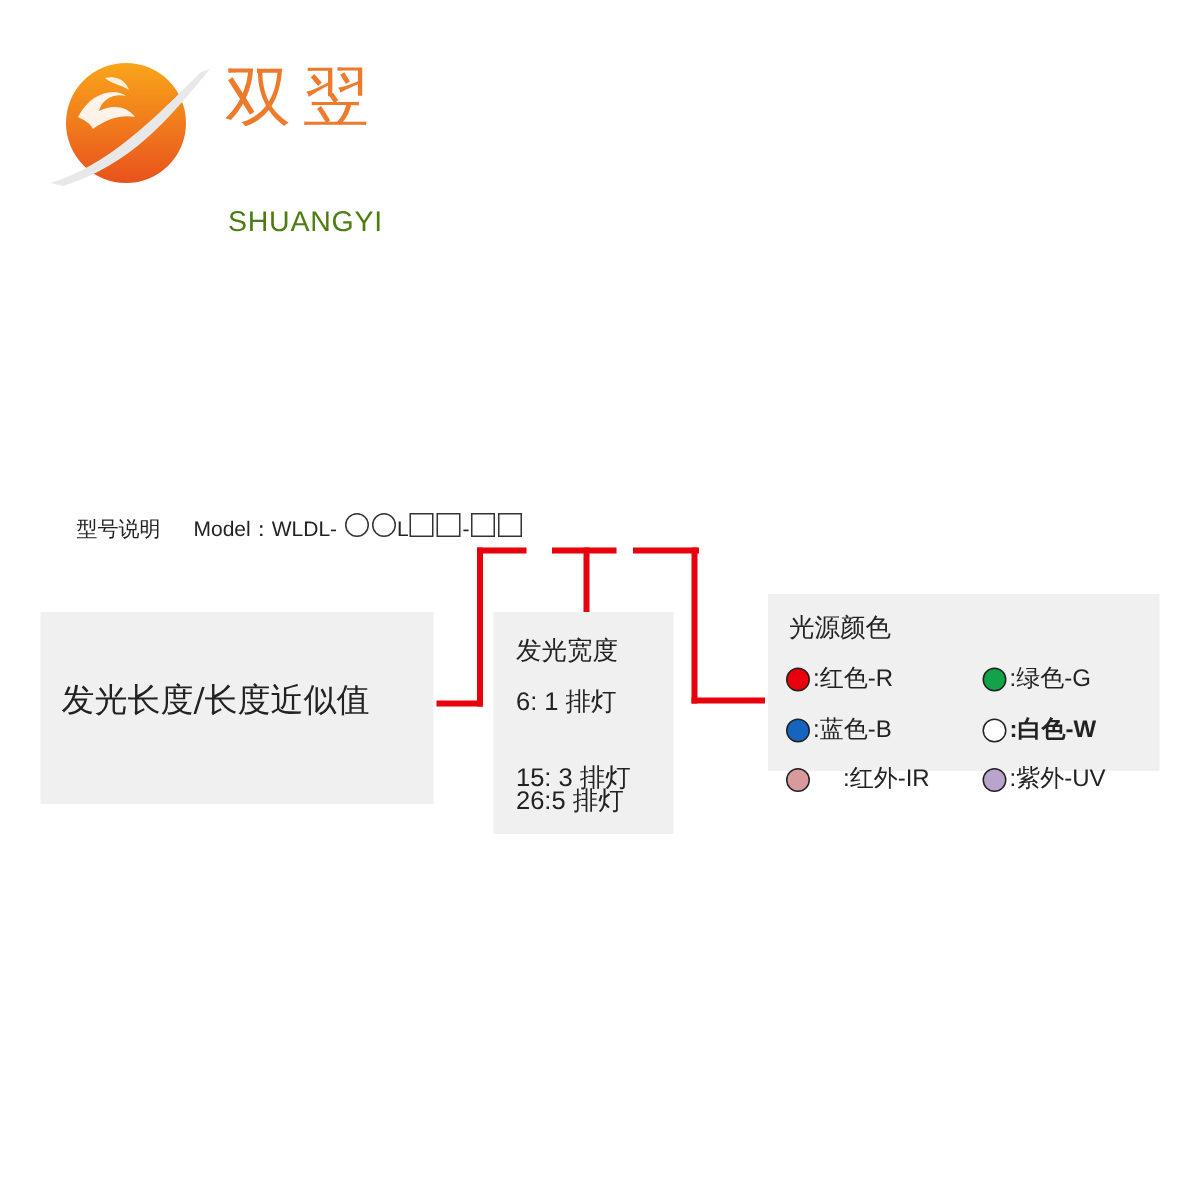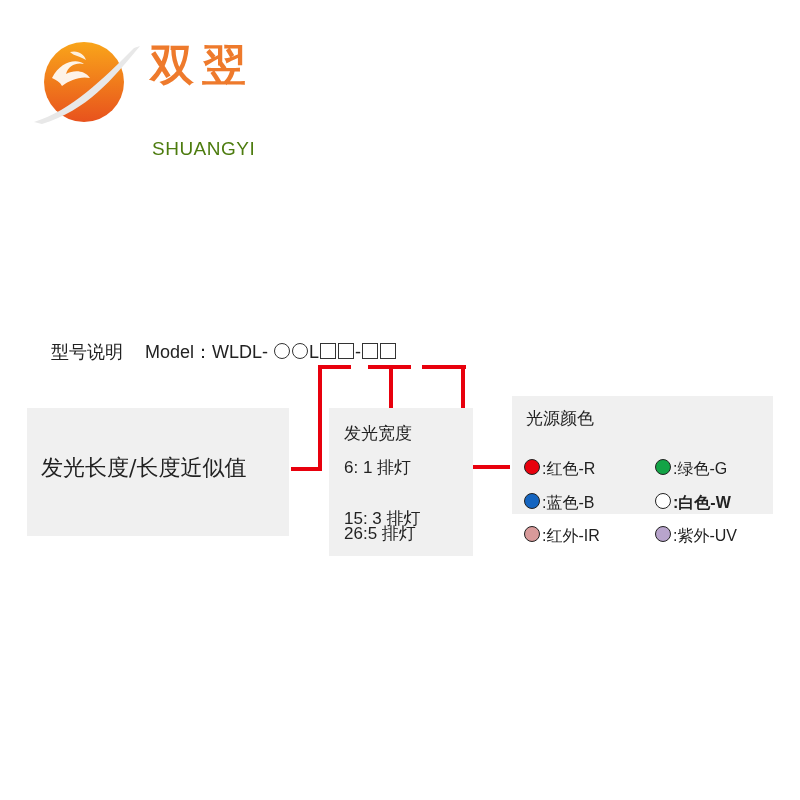--- a/index.html
+++ b/index.html
@@ -23,38 +23,38 @@
       height: 85px;
     }
     .brand-cn {
       position: absolute;
       left: 150px;
       top: 40px;
       font-size: 44px;
       letter-spacing: 8px;
       color: #ee7a2c;
       font-family: "DejaVu Sans", sans-serif;
-      font-weight: 700;
+      font-weight: 400;
       line-height: 50px;
     }
     .brand-en {
       position: absolute;
       left: 152px;
       top: 98px;
       font-size: 19px;
       color: #4d7c0f;
       letter-spacing: 0.5px;
       line-height: 22px;
       margin-top: 40px;
     }
     .model-line {
       position: absolute;
       left: 51px;
       top: 339px;
-      font-size: 18px;
+      font-size: 14px;
       line-height: 26px;
       white-space: pre;
       color: #222222;
     }
     .model-line .label-cn { margin-right: 22px; }
     .circle-slot {
       display: inline-block;
       width: 14px;
       height: 14px;
       border: 1.3px solid #333;
@@ -85,21 +85,21 @@
       position: absolute;
       left: 14px;
       top: 46px;
       font-size: 22px;
       line-height: 28px;
       font-family: "DejaVu Serif", serif;
     }
     .box-width {
       left: 329px;
       top: 408px;
-      width: 144px;
+      width: 120px;
       height: 148px;
     }
     .box-width .row {
       position: absolute;
       left: 15px;
       font-size: 17px;
       line-height: 22px;
       white-space: nowrap;
     }
     .box-color {
@@ -114,22 +114,21 @@
       top: 12px;
       font-size: 17px;
       line-height: 22px;
     }
     .color-item {
       position: absolute;
       font-size: 16px;
       line-height: 20px;
       white-space: nowrap;
       display: flex;
-      align-items: flex-start;
-      margin-top: 16px;
+      align-items: center;
     }
     .dot {
       display: inline-block;
       width: 14px;
       height: 14px;
       border-radius: 50%;
       border: 1.5px solid #222;
       margin-right: 2px;
     }
   </style>
@@ -187,21 +186,21 @@
     <span>:绿色-G</span>
   </div>
   <div class="color-item" style="left:12px;top:81px;">
     <span class="dot" style="background:#1565c0;"></span>
     <span>:蓝色-B</span>
   </div>
   <div class="color-item" style="left:143px;top:81px;font-weight:bold;">
     <span class="dot" style="background:#ffffff;"></span>
     <span>:白色-W</span>
   </div>
-  <div class="color-item" style="left:12px;top:114px;">
+  <div class="color-item" style="left:12px;top:114px;gap:20px;">
     <span class="dot" style="background:#d89a9a;"></span>
     <span>:红外-IR</span>
   </div>
   <div class="color-item" style="left:143px;top:114px;">
     <span class="dot" style="background:#b8a4cc;"></span>
     <span>:紫外-UV</span>
   </div>
 </div>
 
 </body></html>

